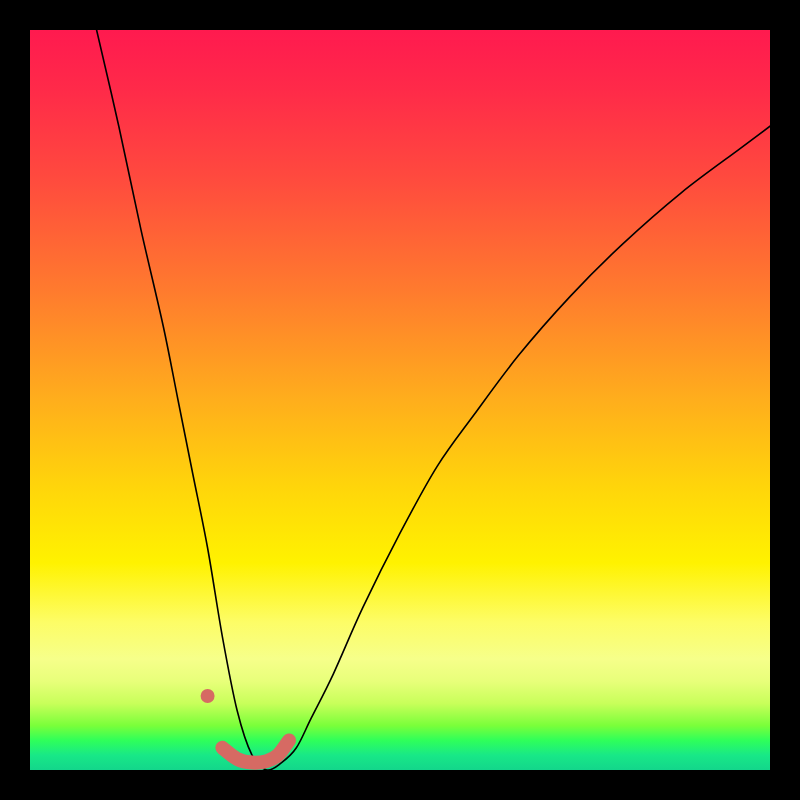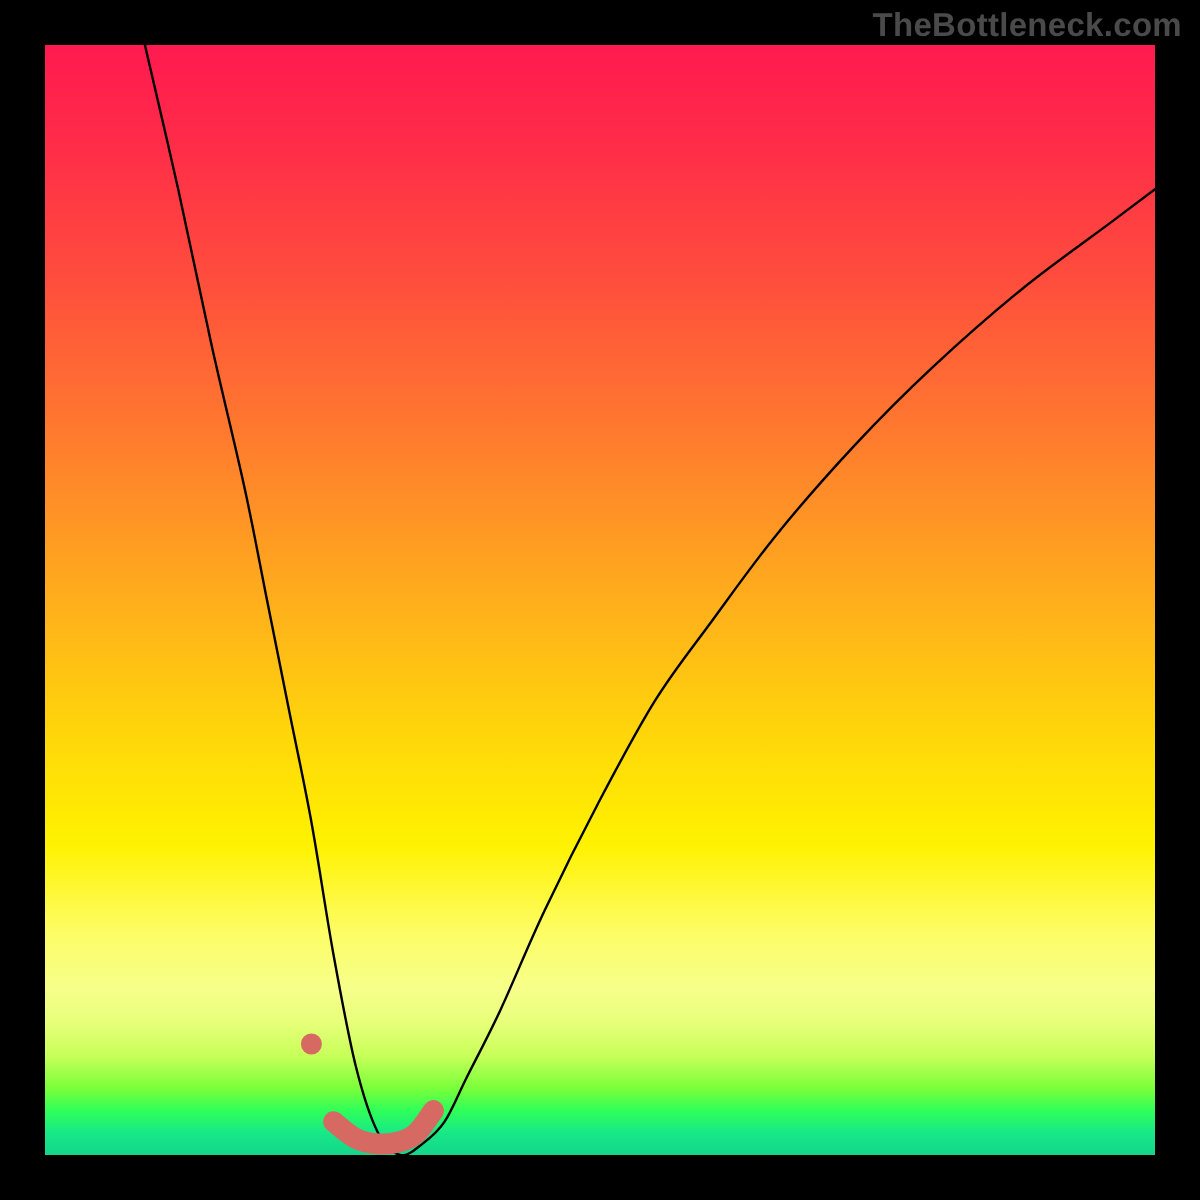--- a/index.html
+++ b/index.html
@@ -76,21 +76,20 @@
     stroke-linecap: round;
   }
   .marker-dot {
     fill: #d66a63;
   }
 </style>
 </head>
 <body>
 
 <div class="frame">
-  <div class="watermark">TheBottleneck.com</div>
 
   <div class="plot">
     <svg class="curve" viewBox="0 0 740 740" preserveAspectRatio="none">
       <path id="curve-path" class="curve-stroke" d="M 66.6 0 C 70.3 16.033333333333342, 81.39999999999999 62.900000000000034, 88.8 96.20000000000005 C 96.2 129.50000000000006, 103.6 166.50000000000009, 111 199.80000000000007 C 118.4 233.10000000000005, 127.03333333333332 267.6333333333333, 133.2 296 C 139.36666666666665 324.3666666666667, 143.06666666666666 345.3333333333333, 148 370 C 152.93333333333334 394.6666666666667, 157.86666666666667 419.3333333333333, 162.8 444 C 167.73333333333335 468.6666666666667, 172.66666666666666 490.8666666666667, 177.6 518 C 182.53333333333333 545.1333333333333, 187.46666666666667 579.6666666666666, 192.4 606.8 C 197.33333333333334 633.9333333333333, 202.26666666666668 661.0666666666666, 207.20000000000002 680.8 C 212.13333333333335 700.5333333333333, 217.06666666666666 715.3333333333334, 222 725.2 C 226.93333333333334 735.0666666666667, 231.86666666666667 738.7666666666667, 236.8 740 C 241.73333333333335 741.2333333333333, 246.66666666666669 736.3000000000001, 251.60000000000002 732.6 C 256.53333333333336 728.9, 261.46666666666664 725.1999999999999, 266.4 717.8 C 271.3333333333333 710.4, 275.0333333333333 700.5333333333334, 281.2 688.2 C 287.3666666666667 675.8666666666667, 294.76666666666665 662.3, 303.4 643.8 C 312.0333333333333 625.3, 321.9 600.6333333333333, 333 577.2 C 344.1 553.7666666666668, 357.66666666666663 526.6333333333333, 370 503.2 C 382.33333333333337 479.76666666666665, 394.66666666666674 456.33333333333337, 407.00000000000006 436.6 C 419.33333333333337 416.8666666666667, 430.43333333333334 403.3, 444 384.8 C 457.56666666666666 366.3, 472.36666666666673 345.3333333333333, 488.40000000000003 325.59999999999997 C 504.43333333333334 305.8666666666666, 522.9333333333333 284.9, 540.1999999999999 266.4 C 557.4666666666666 247.89999999999998, 573.5 231.8666666666667, 592 214.60000000000002 C 610.5 197.33333333333334, 631.4666666666667 178.8333333333333, 651.2 162.79999999999995 C 670.9333333333334 146.76666666666662, 695.6 129.49999999999997, 710.4 118.39999999999998 C 725.1999999999999 107.3, 735.0666666666666 99.90000000000003, 740 96.20000000000005"></path>
       <path id="marker-path" class="marker-stroke" d="M 192.4 717.8 C 194.86666666666667 719.65, 202.26666666666668 726.4333333333333, 207.20000000000002 728.9 C 212.13333333333335 731.3666666666667, 217.06666666666666 732.23, 222 732.6 C 226.93333333333334 732.97, 232.48333333333335 732.3533333333334, 236.8 731.12 C 241.11666666666667 729.8866666666667, 244.20000000000002 728.6533333333334, 247.9 725.2 C 251.6 721.7466666666667, 257.15 712.8666666666667, 259 710.4"></path>
       <circle id="marker-dot" class="marker-dot" r="7" cx="177.6" cy="666"></circle>
     </svg>
   </div>
 </div>
 

